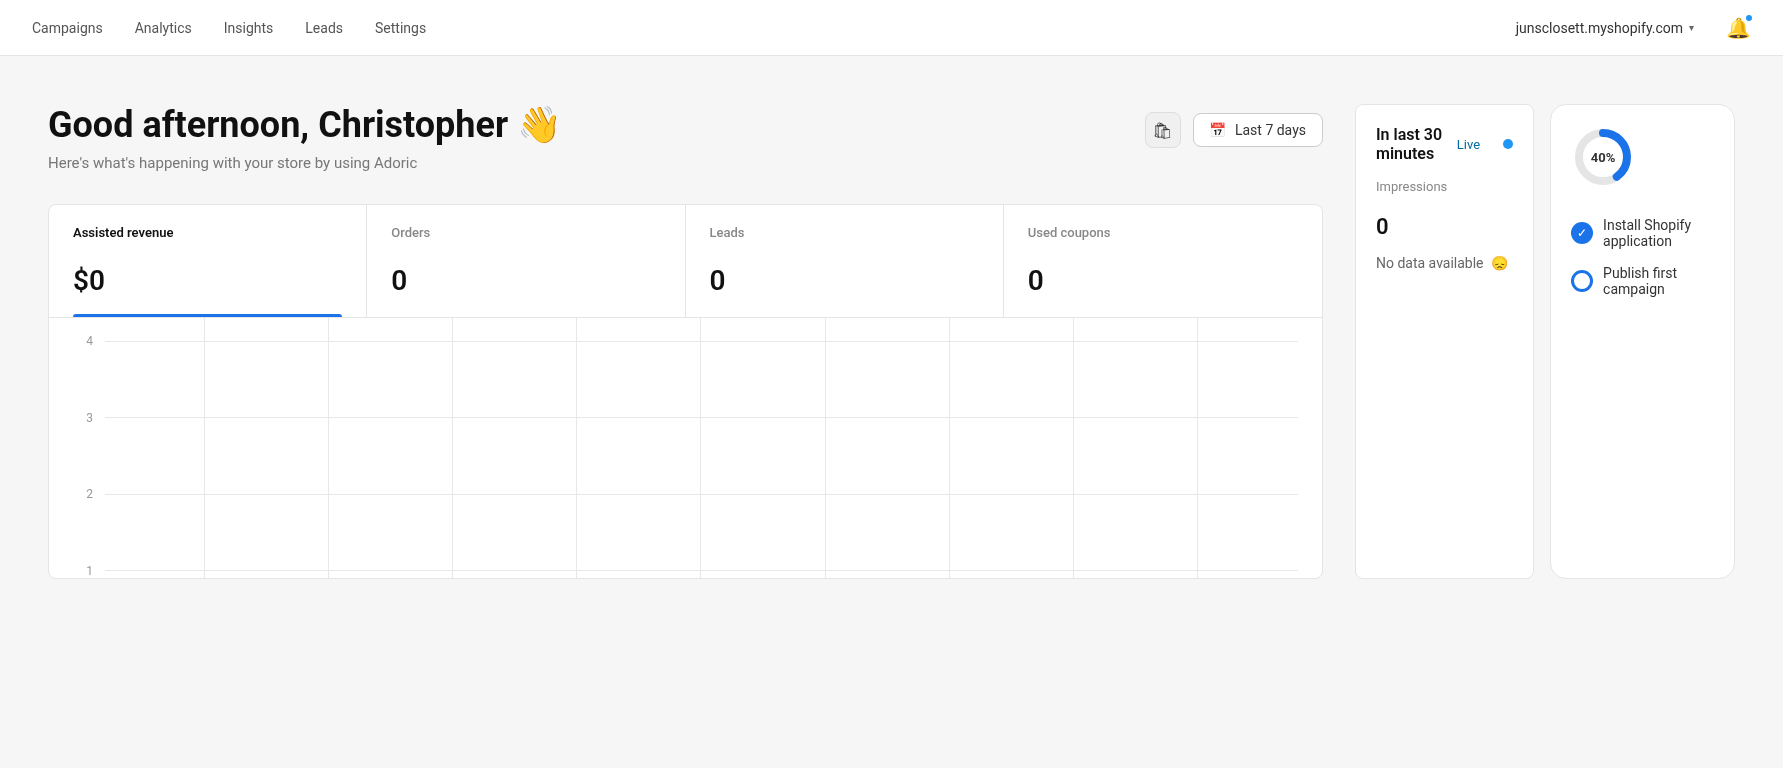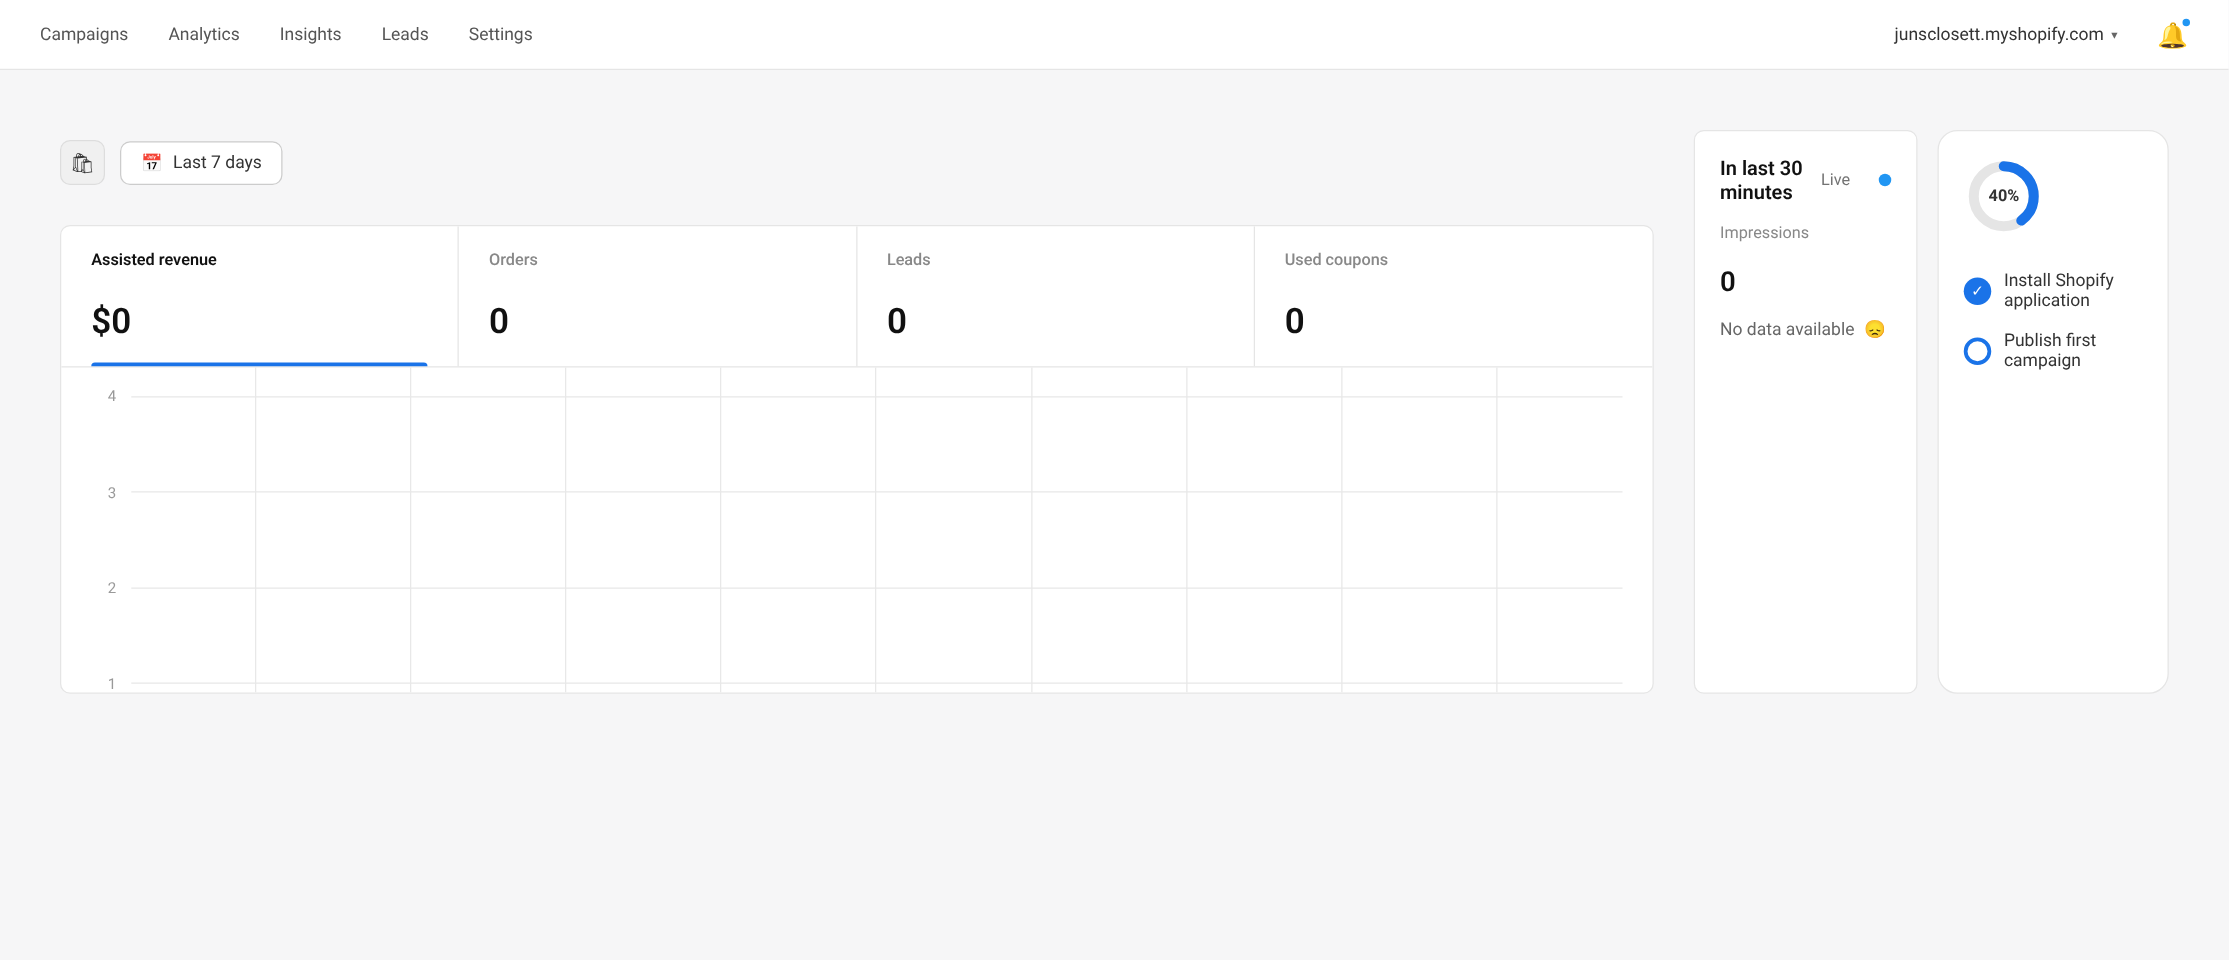--- a/index.html
+++ b/index.html
@@ -241,21 +241,21 @@
     .live-card-title {
       font-size: 16px;
       font-weight: 600;
       color: #111;
     }
     .live-badge {
       display: flex;
       align-items: center;
       gap: 23px;
       font-size: 13px;
-      color: #737373;
+      color: #0369a1;
     }
     .live-dot {
       width: 10px;
       height: 10px;
       background: #2196F3;
       border-radius: 50%;
     }
     .impressions-label {
       font-size: 13px;
       color: #888;
@@ -363,20 +363,24 @@
       <span class="bell-badge"></span>
     </div>
   </div>
 </nav>
 
 <div class="main-wrapper">
 
   <div class="left-content">
 
     <div class="greeting-section">
+      <div class="greeting-text">
+        <h1>Good afternoon, Christopher 👋</h1>
+        <p>Here's what's happening with your store by using Adoric</p>
+      </div>
       <div class="greeting-actions">
         <div class="store-icon-btn">
           <span style="font-size:16px;">🛍</span>
         </div>
         <div class="date-range-btn">
           <span class="cal-icon">📅</span>
           <span>Last 7 days</span>
         </div>
       </div>
     </div>

